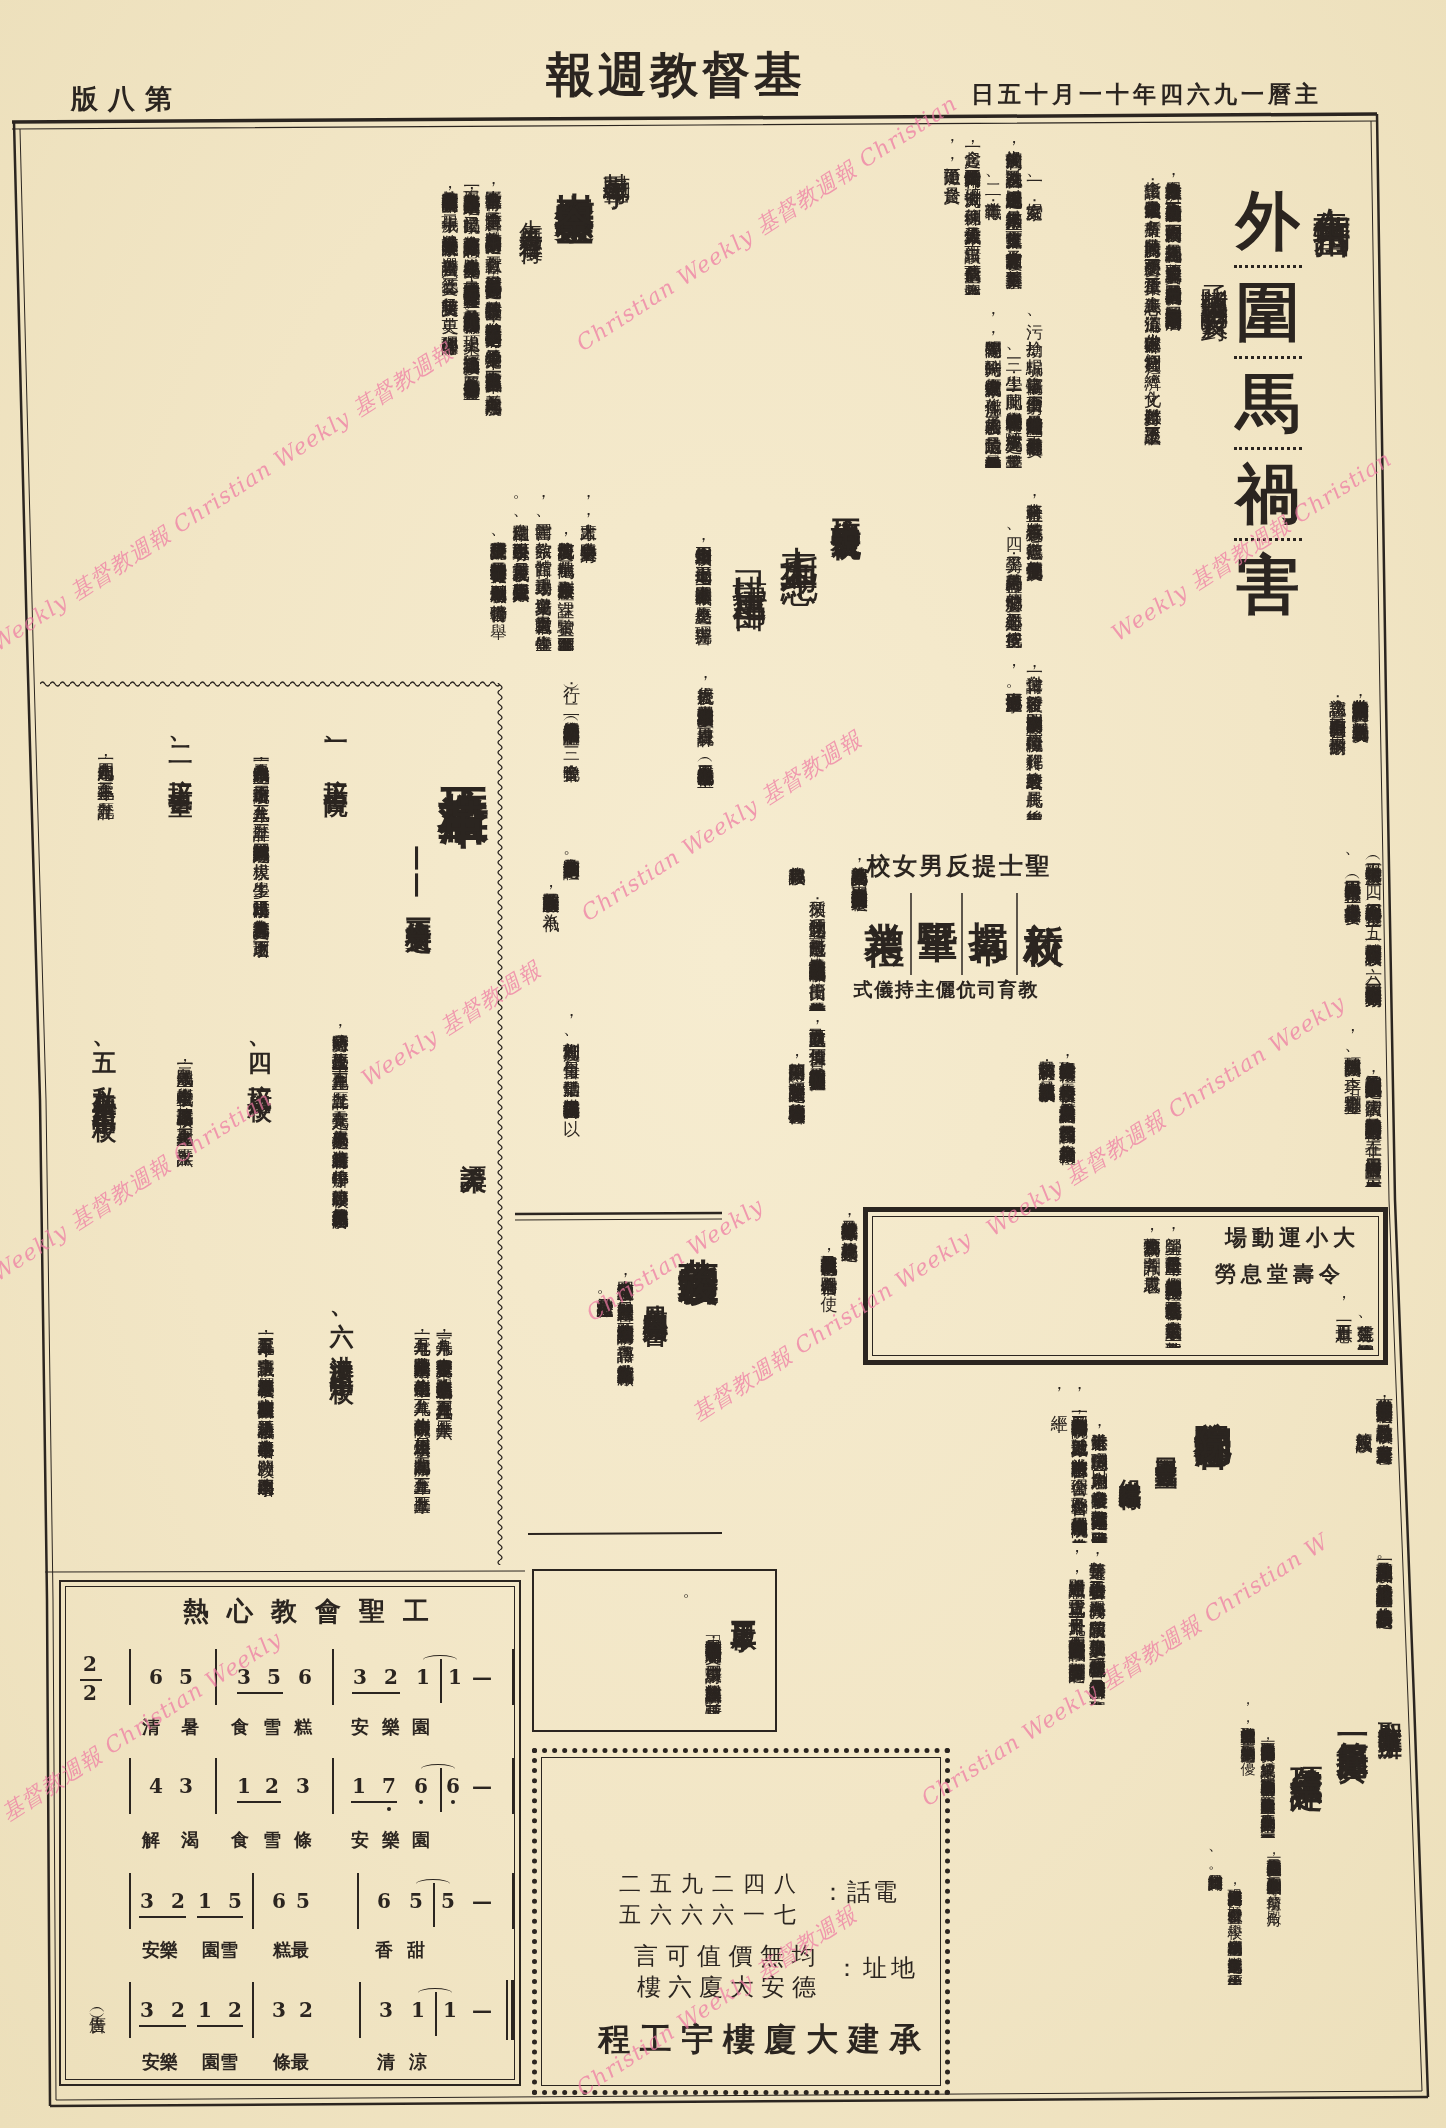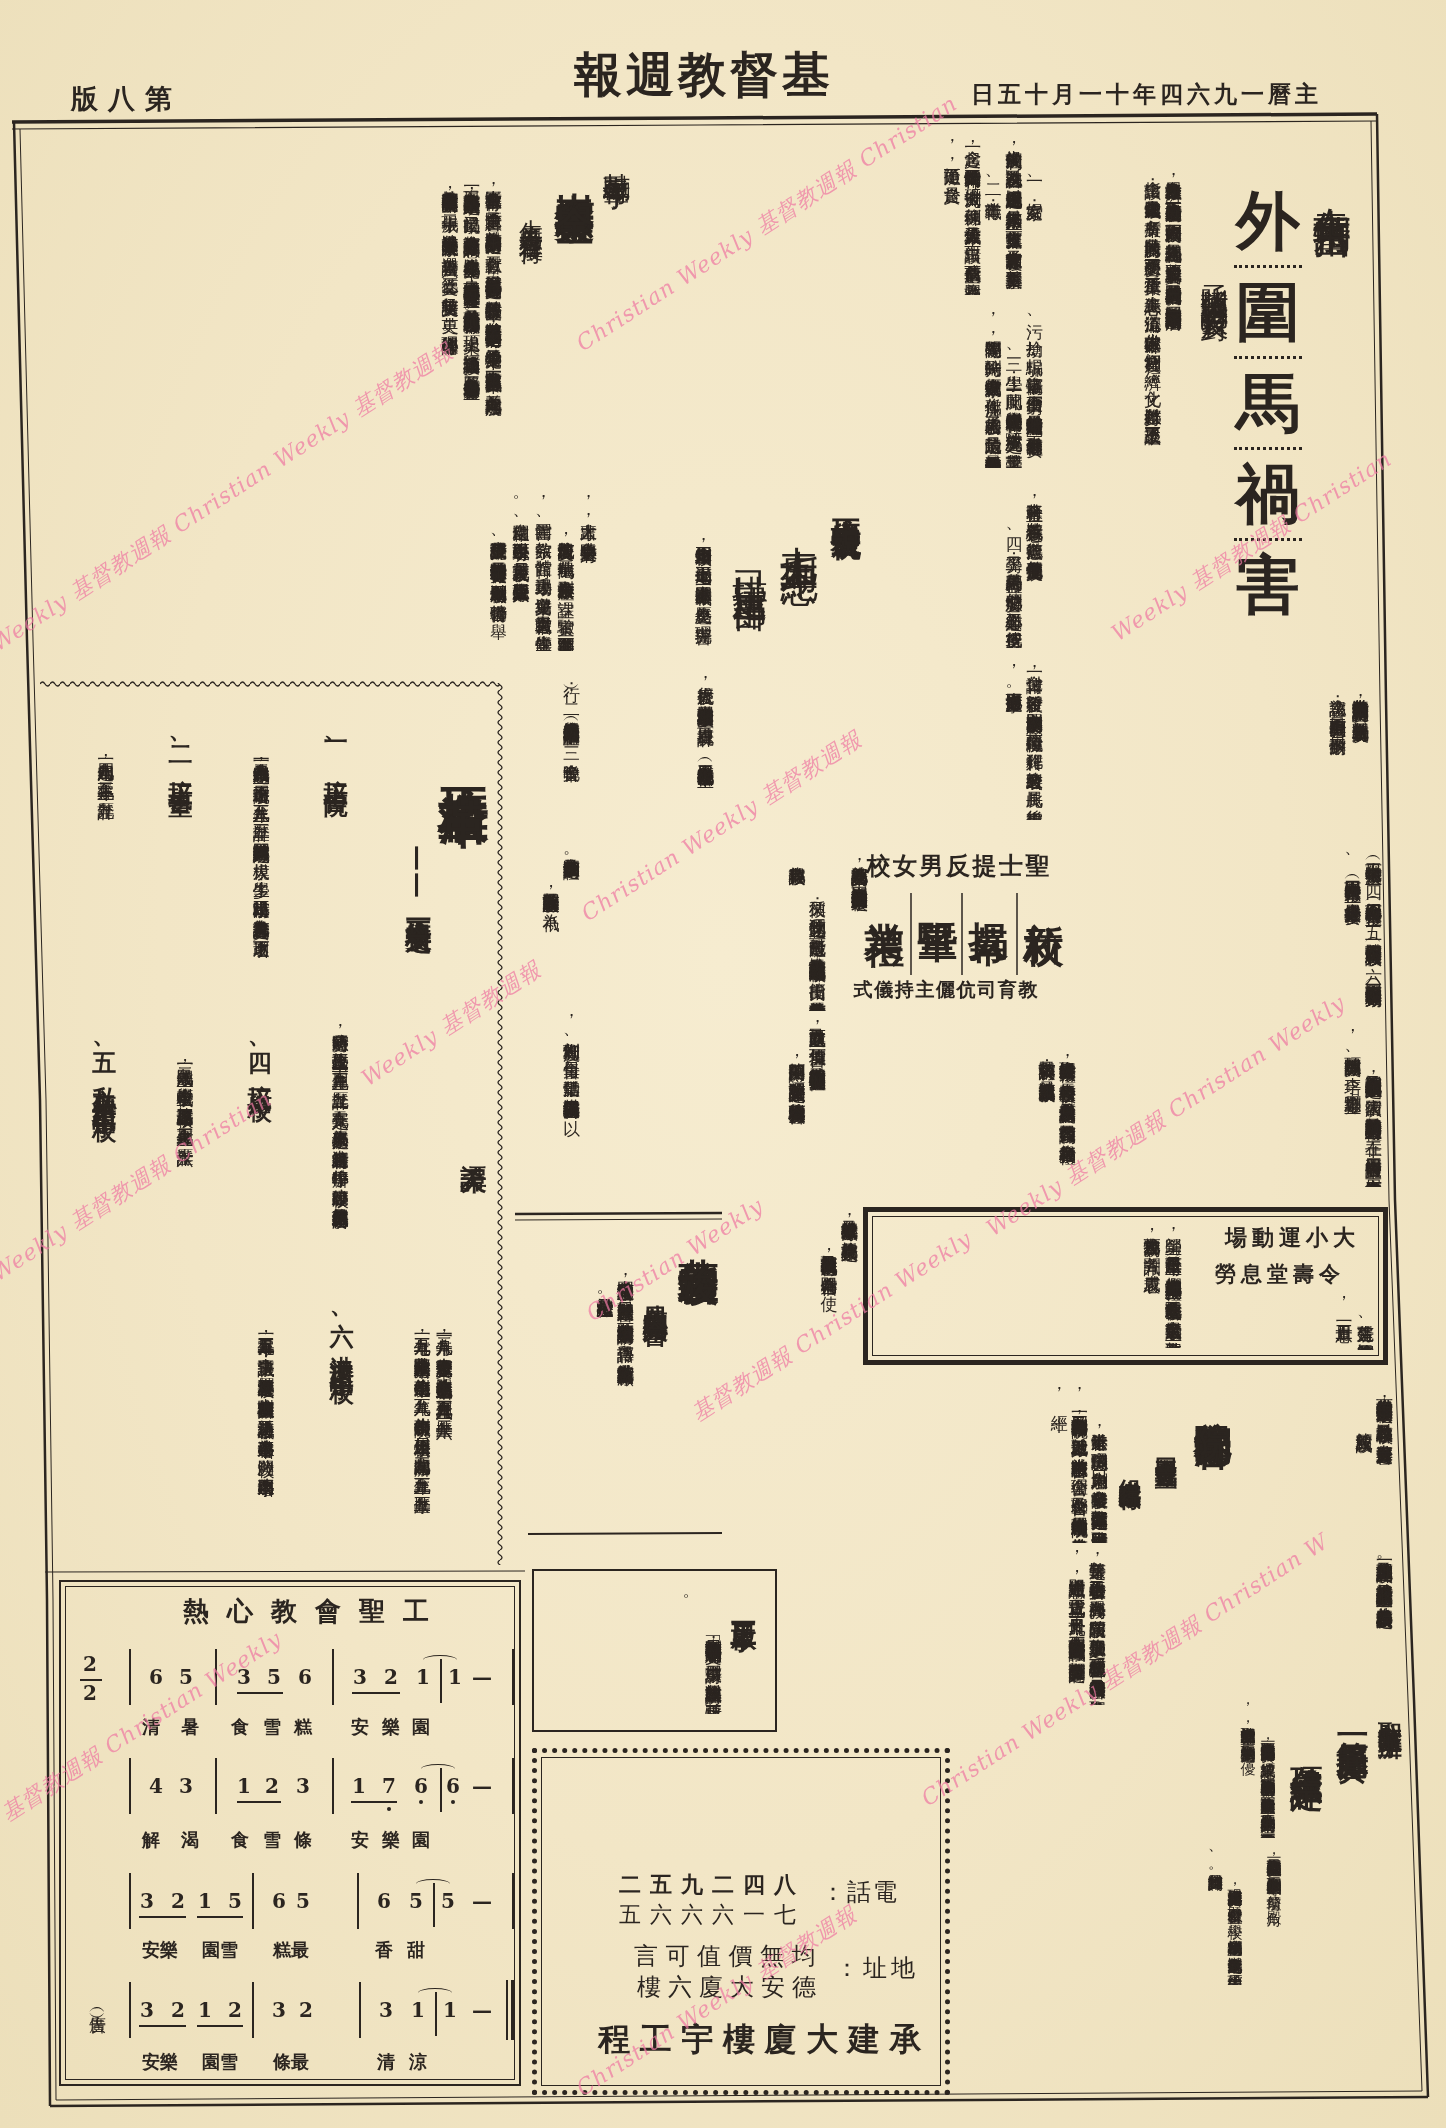--- a/index.html
+++ b/index.html
@@ -56,21 +56,21 @@
     <line x1="515" y1="1214" x2="722" y2="1213" stroke-width="2.5"></line>
     <line x1="515" y1="1220" x2="722" y2="1219" stroke-width="1"></line>
     <line x1="528" y1="1534" x2="722" y2="1533" stroke-width="2"></line>
     <line x1="1017" y1="893" x2="1017" y2="975" stroke-width="1.5"></line>
     <line x1="962" y1="893" x2="962" y2="975" stroke-width="1.5"></line>
     <line x1="911" y1="893" x2="911" y2="975" stroke-width="1.5"></line>
     <line x1="45" y1="1572" x2="525" y2="1571" stroke-width="1"></line>
   </svg>
 
   <div class="hr" style="left:60px;top:85px;width:122px;font-size:27px;letter-spacing:10px">第八版</div>
-  <div class="hr" style="left:568px;top:50px;width:266px;font-size:48px;letter-spacing:4px">基督教週報</div>
+  <div class="hr" style="left:540px;top:50px;width:266px;font-size:48px;letter-spacing:4px">基督教週報</div>
   <div class="hr" style="left:964px;top:82px;width:358px;font-size:23px;letter-spacing:4px">主曆一九六四年十一月十五日</div>
 
   <section>
     <div class="hv" style="left:1308px;top:177px;width:44px;height:322px;font-size:38px;letter-spacing:2px;font-weight:normal">女青年會特別指出</div>
     <div class="abs" style="left:1230px;top:186px;width:76px;height:444px">
       <span class="ttl-char">外</span>
       <span class="dots"></span>
       <span class="ttl-char">圍</span>
       <span class="dots"></span>
       <span class="ttl-char">馬</span>
@@ -314,21 +314,21 @@
     <div class="tie" style="left:357px;top:406px;width:34px"></div>
     <span class="ly ly2" style="left:99px;top:469px">安樂</span>
     <span class="ly ly2" style="left:159px;top:469px">園雪</span>
     <span class="ly ly2" style="left:230px;top:469px">條最</span>
     <span class="ly" style="left:325px;top:469px">清</span>
     <span class="ly" style="left:357px;top:469px">涼</span>
   </section>
 
   <section class="box-ad" style="left:532px;top:1748px;width:418px;height:347px">
     <div class="hr" style="left:284px;top:127px;width:78px;font-size:24px;letter-spacing:2px;font-weight:normal">電話：</div>
-    <div class="hr" style="left:78px;top:120px;width:190px;font-size:22px;letter-spacing:9px;font-weight:bold">八四二九五二</div>
+    <div class="hr" style="left:78px;top:120px;width:190px;font-size:22px;letter-spacing:9px;font-weight:normal">八四二九五二</div>
     <div class="hr" style="left:78px;top:151px;width:190px;font-size:22px;letter-spacing:9px;font-weight:normal">七一六六六五</div>
     <div class="hr" style="left:294px;top:203px;width:88px;font-size:24px;letter-spacing:4px;font-weight:normal">地址：</div>
     <div class="hr" style="left:58px;top:191px;width:228px;font-size:24px;letter-spacing:7.5px;font-weight:normal">均無價值可言</div>
     <div class="hr" style="left:92px;top:222px;width:194px;font-size:24px;letter-spacing:7px;font-weight:normal">德安大廈六樓</div>
     <div class="hr" style="left:54px;top:270px;width:340px;font-size:32px;letter-spacing:9.6px">承建大廈樓宇工程</div>
   </section>
 
   <div class="wm" style="left:585px;top:333px">Christian Weekly 基督教週報 Christian</div>
   <div class="wm" style="left:1120px;top:623px">Weekly 基督教週報 Christian</div>
   <div class="wm" style="left:0px;top:633px">Weekly 基督教週報 Christian Weekly 基督教週報</div>

